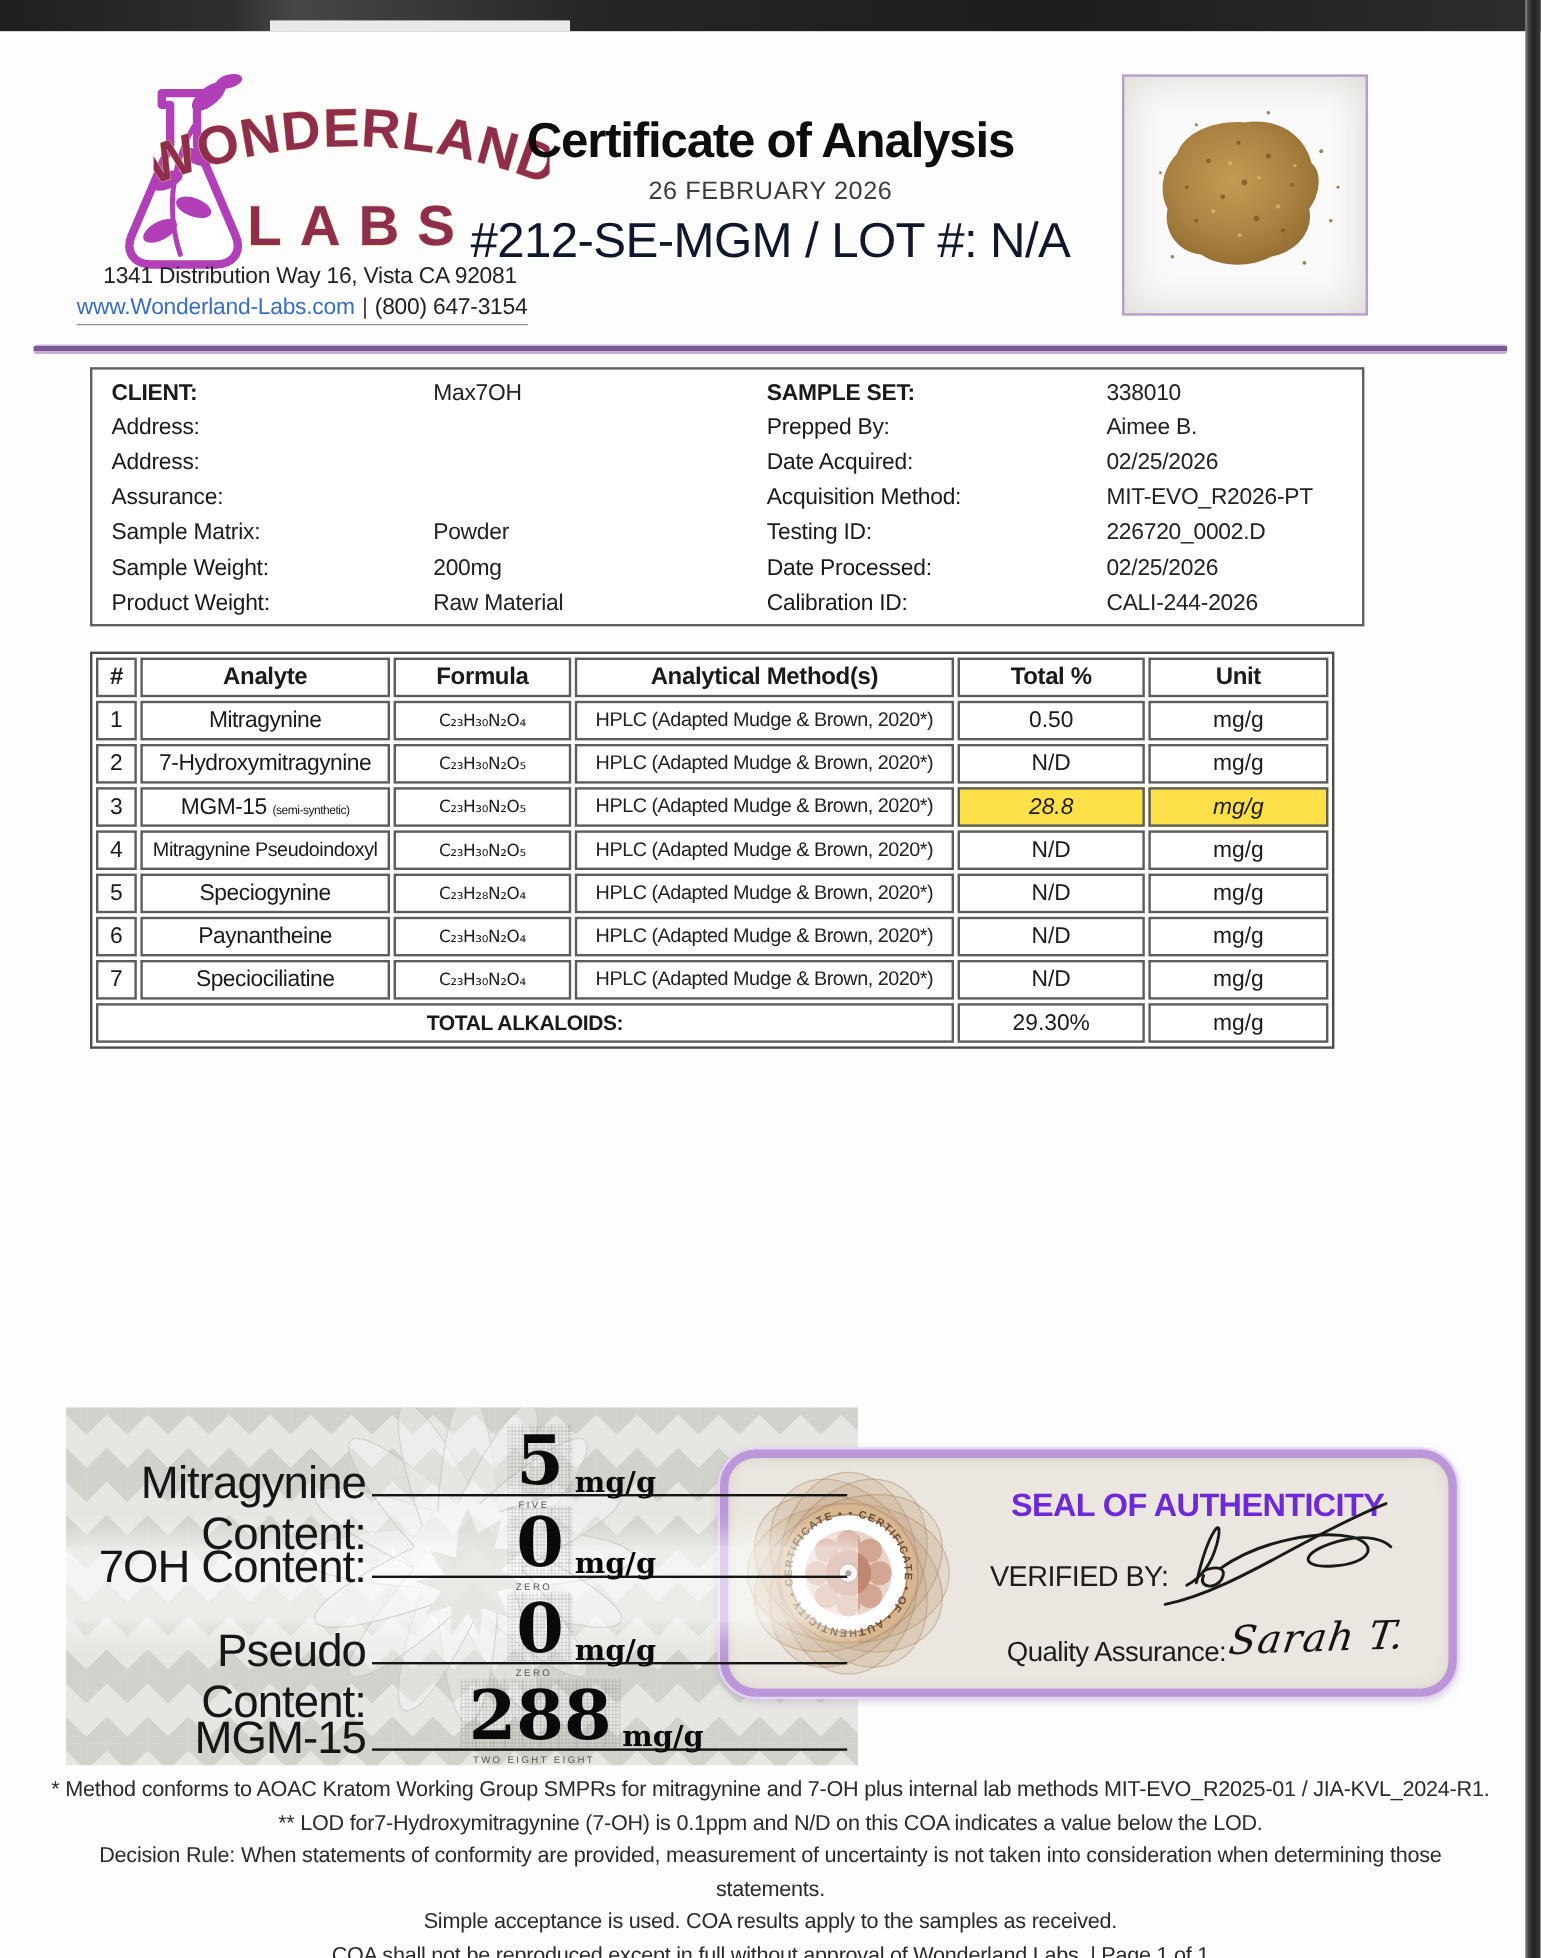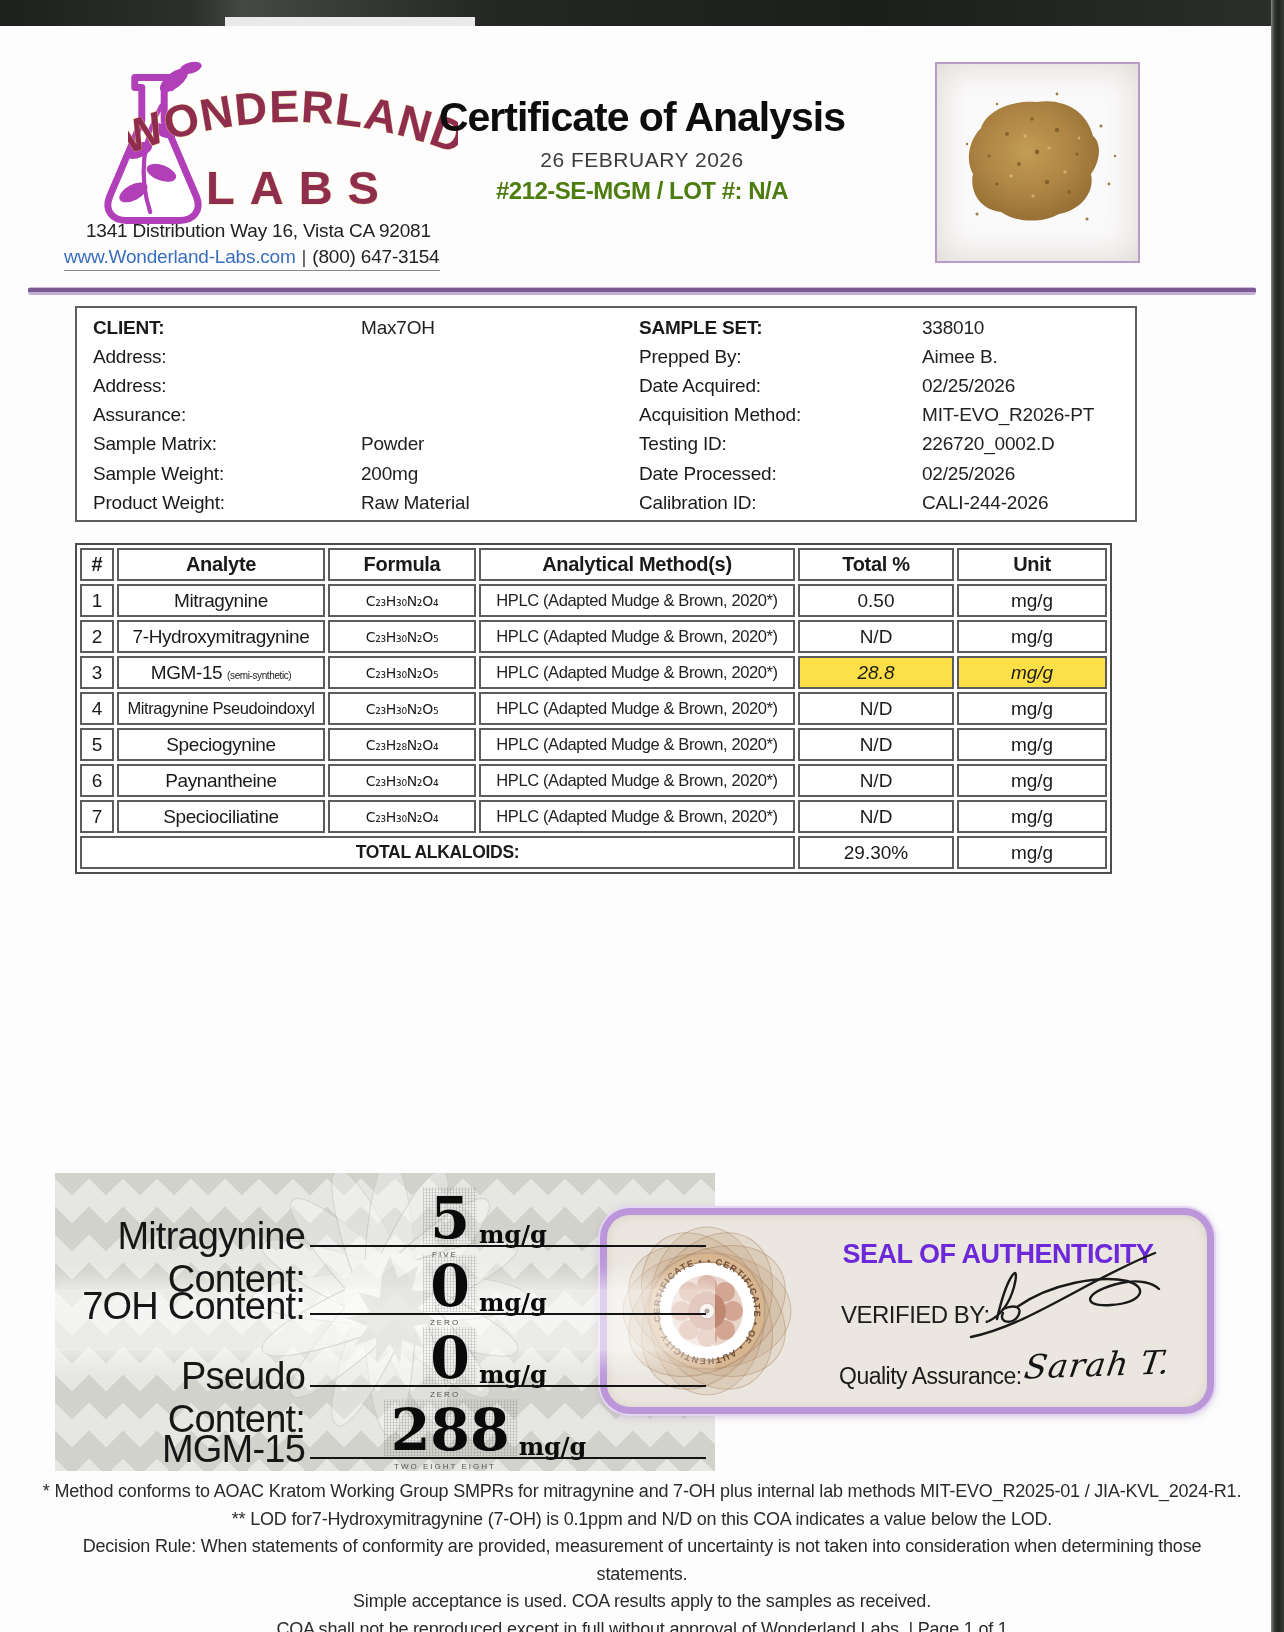--- a/index.html
+++ b/index.html
@@ -18,21 +18,21 @@
   .brand-arc{position:absolute;left:128px;top:72px;}
   .addr{position:absolute;left:86px;top:220px;font-size:19px;color:#222;letter-spacing:-0.2px;}
   .addr2{position:absolute;left:64px;top:246px;font-size:19px;color:#222;letter-spacing:-0.2px;
          border-bottom:1.5px solid #8a8a8a;padding-bottom:2px;}
   .weblink{color:#3a6ebf;}
   .addr-sep{color:#444;padding:0 6px;}
 
   .center-head{position:absolute;left:362px;top:96px;width:560px;text-align:center;}
   .coa-title{font-size:41px;font-weight:bold;letter-spacing:-1px;color:#0d0d0d;line-height:1.05;}
   .coa-date{font-size:21px;color:#3c3c3c;letter-spacing:0.5px;margin-top:9px;}
-  .coa-id{font-size:24px;font-weight:bold;letter-spacing:-0.5px;margin-top:5px;color:#4d7c0f;}
+  .coa-id{font-size:41px;font-weight:normal;letter-spacing:-0.5px;margin-top:5px;color:#0f172a;}
 
   .photo{position:absolute;left:935px;top:62px;width:201px;height:197px;background:#fbfafa;
          border:2px solid #b89cc8;box-shadow:inset 0 0 34px rgba(205,200,192,.75);}
   .photo svg{display:block;}
 
   .purple-rule{position:absolute;left:28px;top:287px;width:1228px;height:8px;border-radius:3px;
     background:linear-gradient(180deg,#cdb9dc 0 1.5px,#7d5a96 1.5px 5.5px,#c3aed6 5.5px 8px);}
 
   
   .info{position:absolute;left:75px;top:306px;width:1058px;height:212px;border:2px solid #5f5f5f;background:#fff;}
@@ -87,21 +87,21 @@
   .cr-word{position:absolute;left:300px;width:180px;text-align:center;font-size:8px;color:#555;
     letter-spacing:2px;z-index:3;}
 
   
   .sealbox{position:absolute;left:600px;top:1208px;width:600px;height:192px;background:#ebe7e0;
     border:7px solid #bb97da;border-radius:30px;
     box-shadow:0 0 0 2px #e4d6f2,0 2px 8px rgba(150,120,180,.45),inset 0 0 10px rgba(160,140,120,.25);}
   .seal-rosette{position:absolute;left:10px;top:6px;}
   .seal-title{position:absolute;left:196px;top:24px;width:390px;text-align:center;font-size:27px;
     font-weight:bold;letter-spacing:-0.5px;color:#6d28d9;}
-  .verified-label{position:absolute;left:218px;top:86px;font-size:24px;letter-spacing:-0.5px;color:#1c1c1c;margin-left:16px;}
+  .verified-label{position:absolute;left:218px;top:86px;font-size:24px;letter-spacing:-0.5px;color:#1c1c1c;}
   .verified-sig{position:absolute;left:352px;top:26px;}
   .qa-label{position:absolute;left:232px;top:148px;font-size:23px;letter-spacing:-0.5px;color:#1c1c1c;}
   .qa-sig{position:absolute;left:418px;top:130px;font-family:"DejaVu Serif",serif;font-style:italic;
     font-size:33px;color:#141414;transform:skewX(-10deg) rotate(-2deg);letter-spacing:1px;}
 
   
   .footer{position:absolute;left:40px;top:1478px;width:1204px;text-align:center;font-size:18px;
     line-height:27.5px;color:#2a2a2a;letter-spacing:-0.2px;}
 </style>
 </head>

